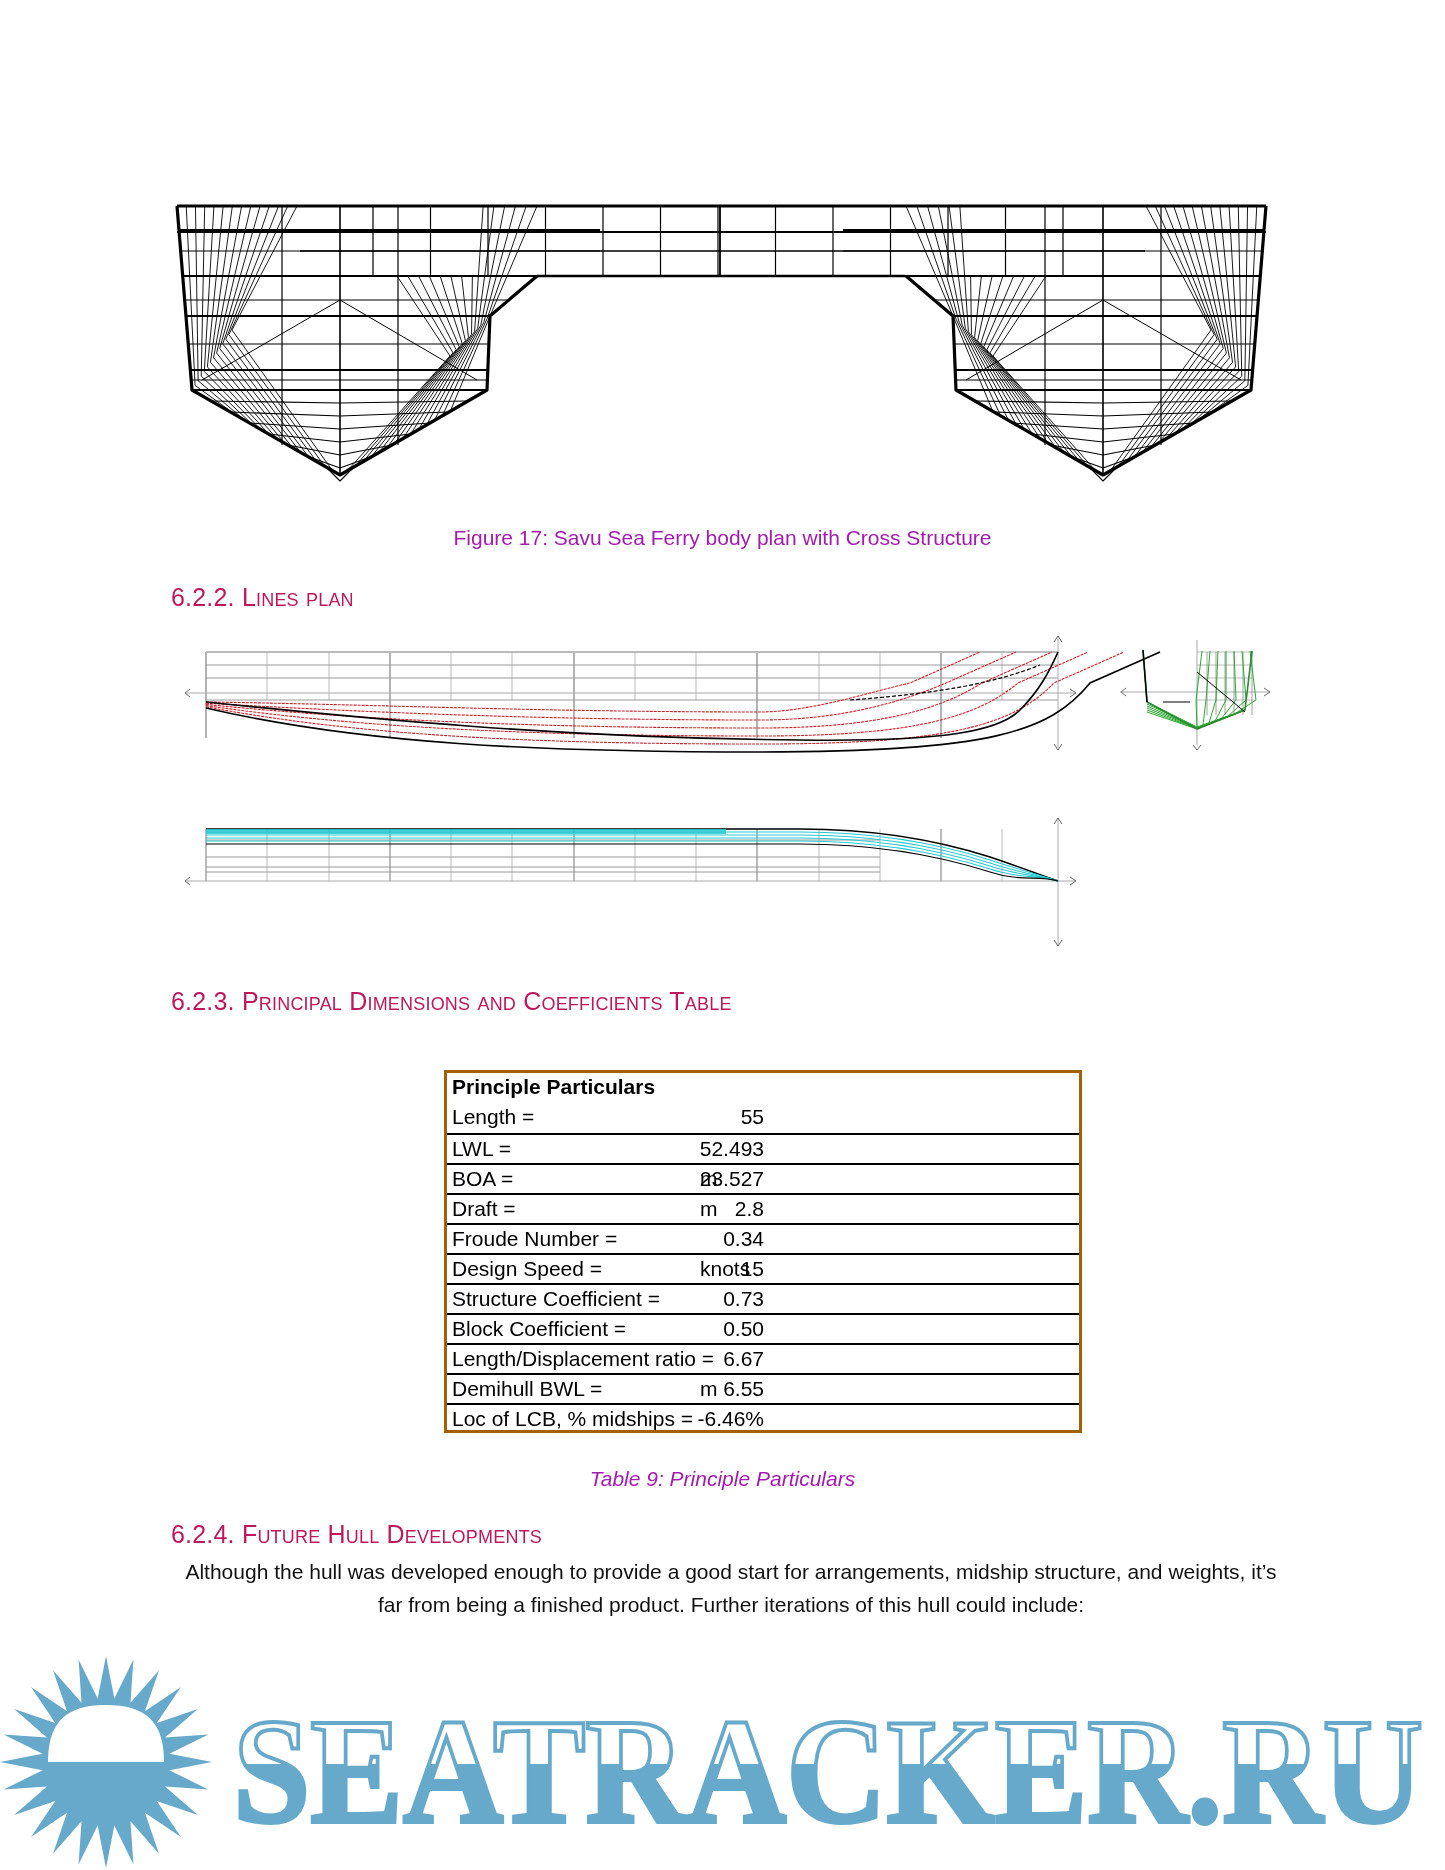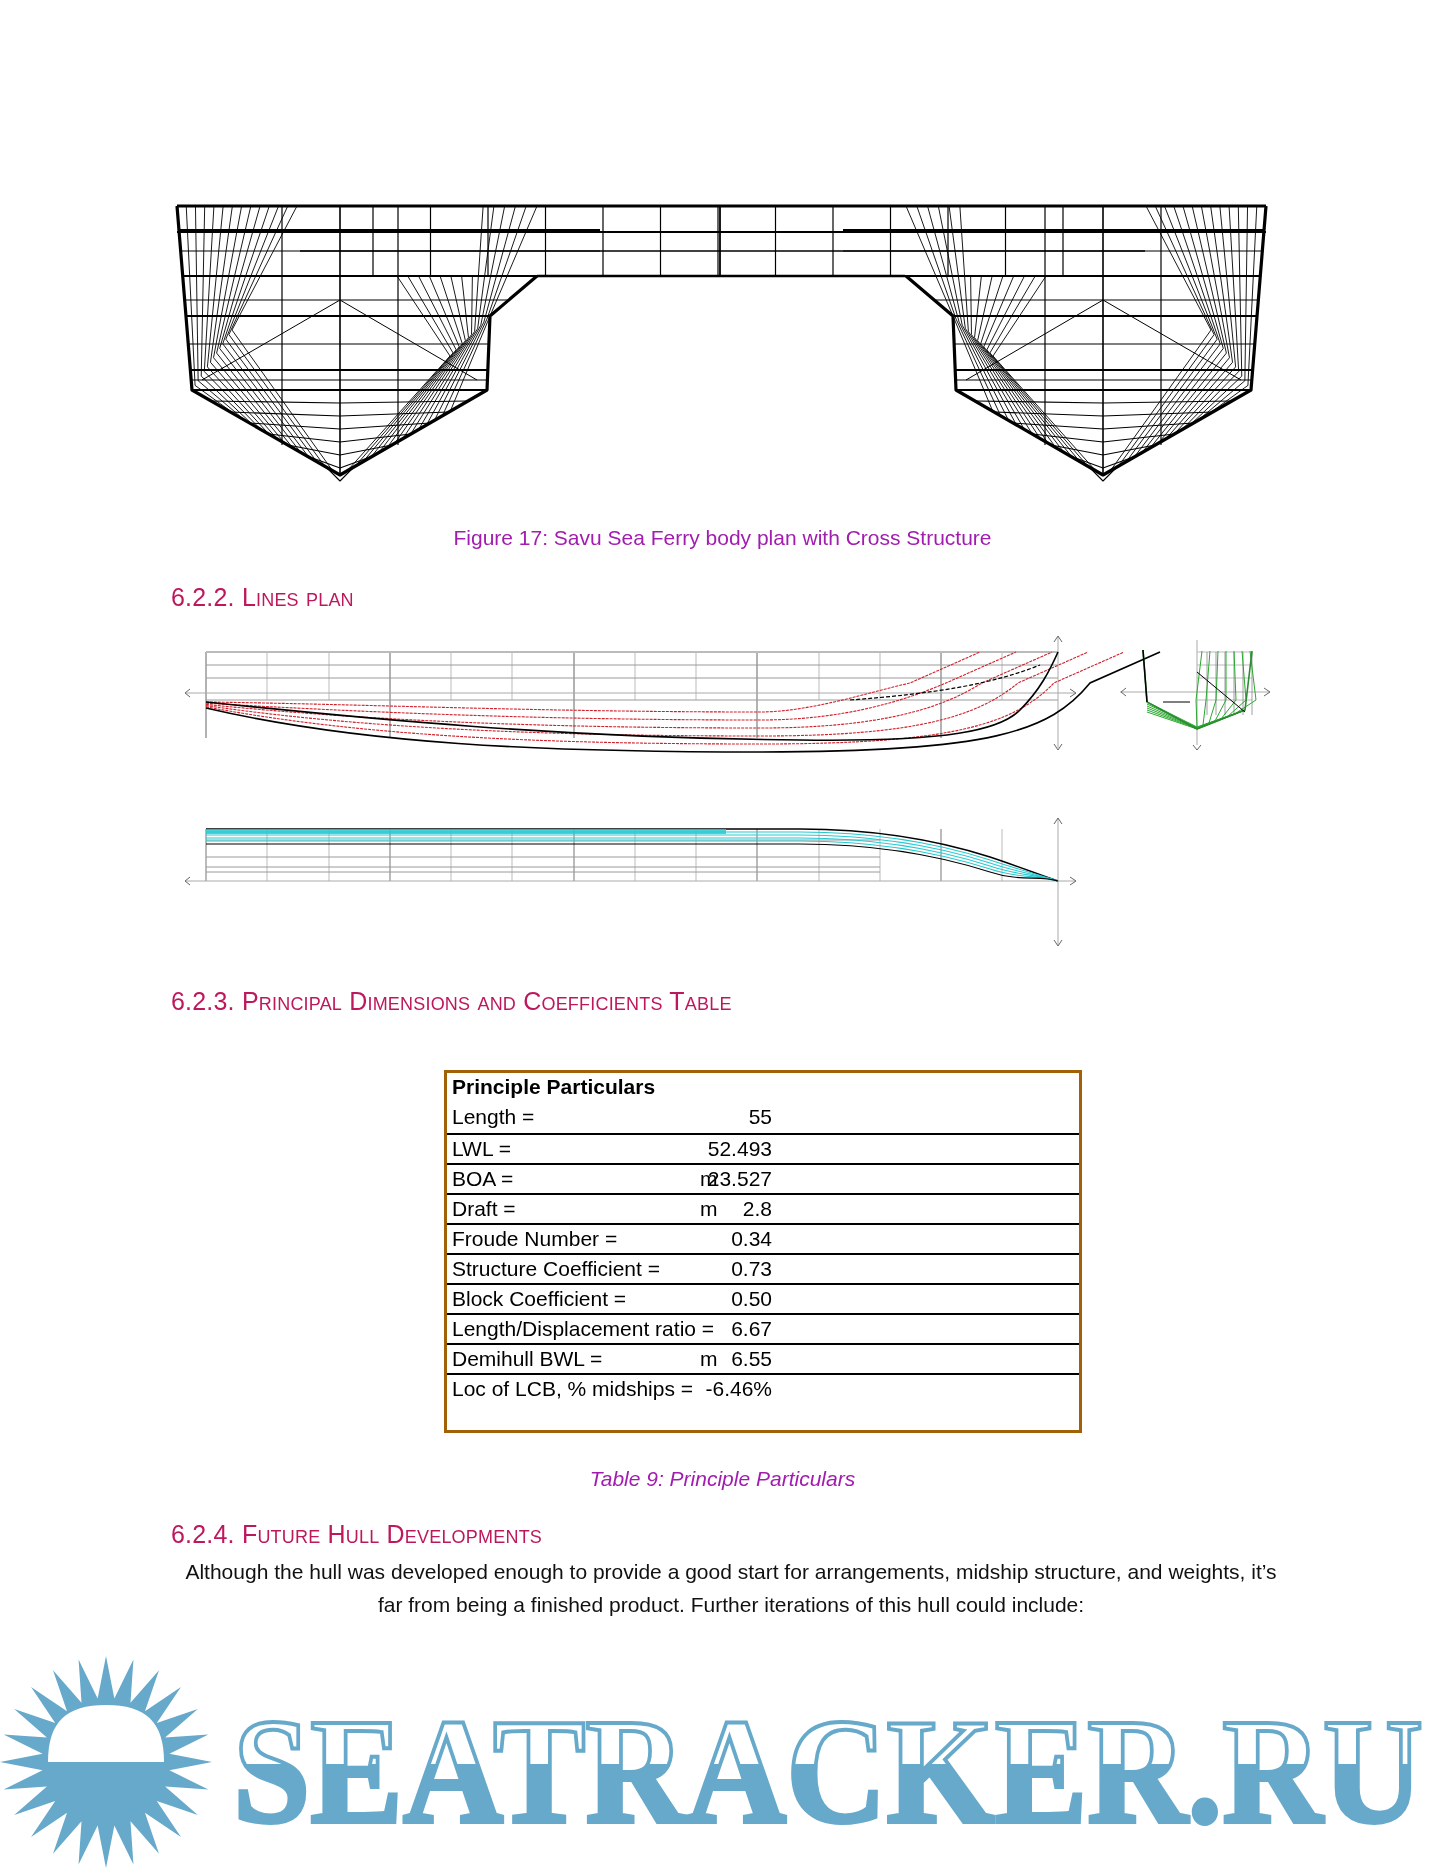--- a/index.html
+++ b/index.html
@@ -13,21 +13,21 @@
   .heading .sc { font-variant: small-caps; }
   .para { position: absolute; left: 171px; width: 1120px; font-family: "Liberation Sans", sans-serif;
           font-size: 21px; line-height: 33px; color: #111; text-align: center; }
   
   .pp-table { position: absolute; left: 444px; top: 1070px; width: 638px; height: 363px;
               border: 3px solid #a16207; box-sizing: border-box; background: #fff; }
   .pp-row { position: relative; height: 30px; border-top: 2px solid #000; box-sizing: border-box;
             font-family: "Liberation Sans", sans-serif; font-size: 21px; line-height: 28px; }
   .pp-row:first-child { border-top: none; }
   .pp-row .lbl { position: absolute; left: 5px; top: 0; white-space: nowrap; }
-  .pp-row .val { position: absolute; right: 307px; top: 0; text-align: right; white-space: nowrap; }
+  .pp-row .val { position: absolute; right: 315px; top: 0; text-align: right; white-space: nowrap; }
   .pp-row .unit { position: absolute; left: 253px; top: 0; white-space: nowrap; }
   .pp-head { font-weight: bold; }
   
   .logo-text { position: absolute; left: 228px; top: 1698px; width: 1200px; height: 132px; }
 </style>
 </head>
 <body>
 
 <svg id="bodyplan" width="1445" height="520">
     <g>
@@ -291,20 +291,25 @@
       <div class="pp-row">
         <span class="lbl">Draft =</span>
         <span class="val">2.8</span>
         <span class="unit">m</span>
       </div>
       <div class="pp-row">
         <span class="lbl">Froude Number =</span>
         <span class="val">0.34</span>
       </div>
       <div class="pp-row">
+        <span class="lbl">Design Speed =</span>
+        <span class="val">15</span>
+        <span class="unit">knots</span>
+      </div>
+      <div class="pp-row">
         <span class="lbl">Structure Coefficient =</span>
         <span class="val">0.73</span>
       </div>
       <div class="pp-row">
         <span class="lbl">Block Coefficient =</span>
         <span class="val">0.50</span>
       </div>
       <div class="pp-row">
         <span class="lbl">Length/Displacement ratio =</span>
         <span class="val">6.67</span>

